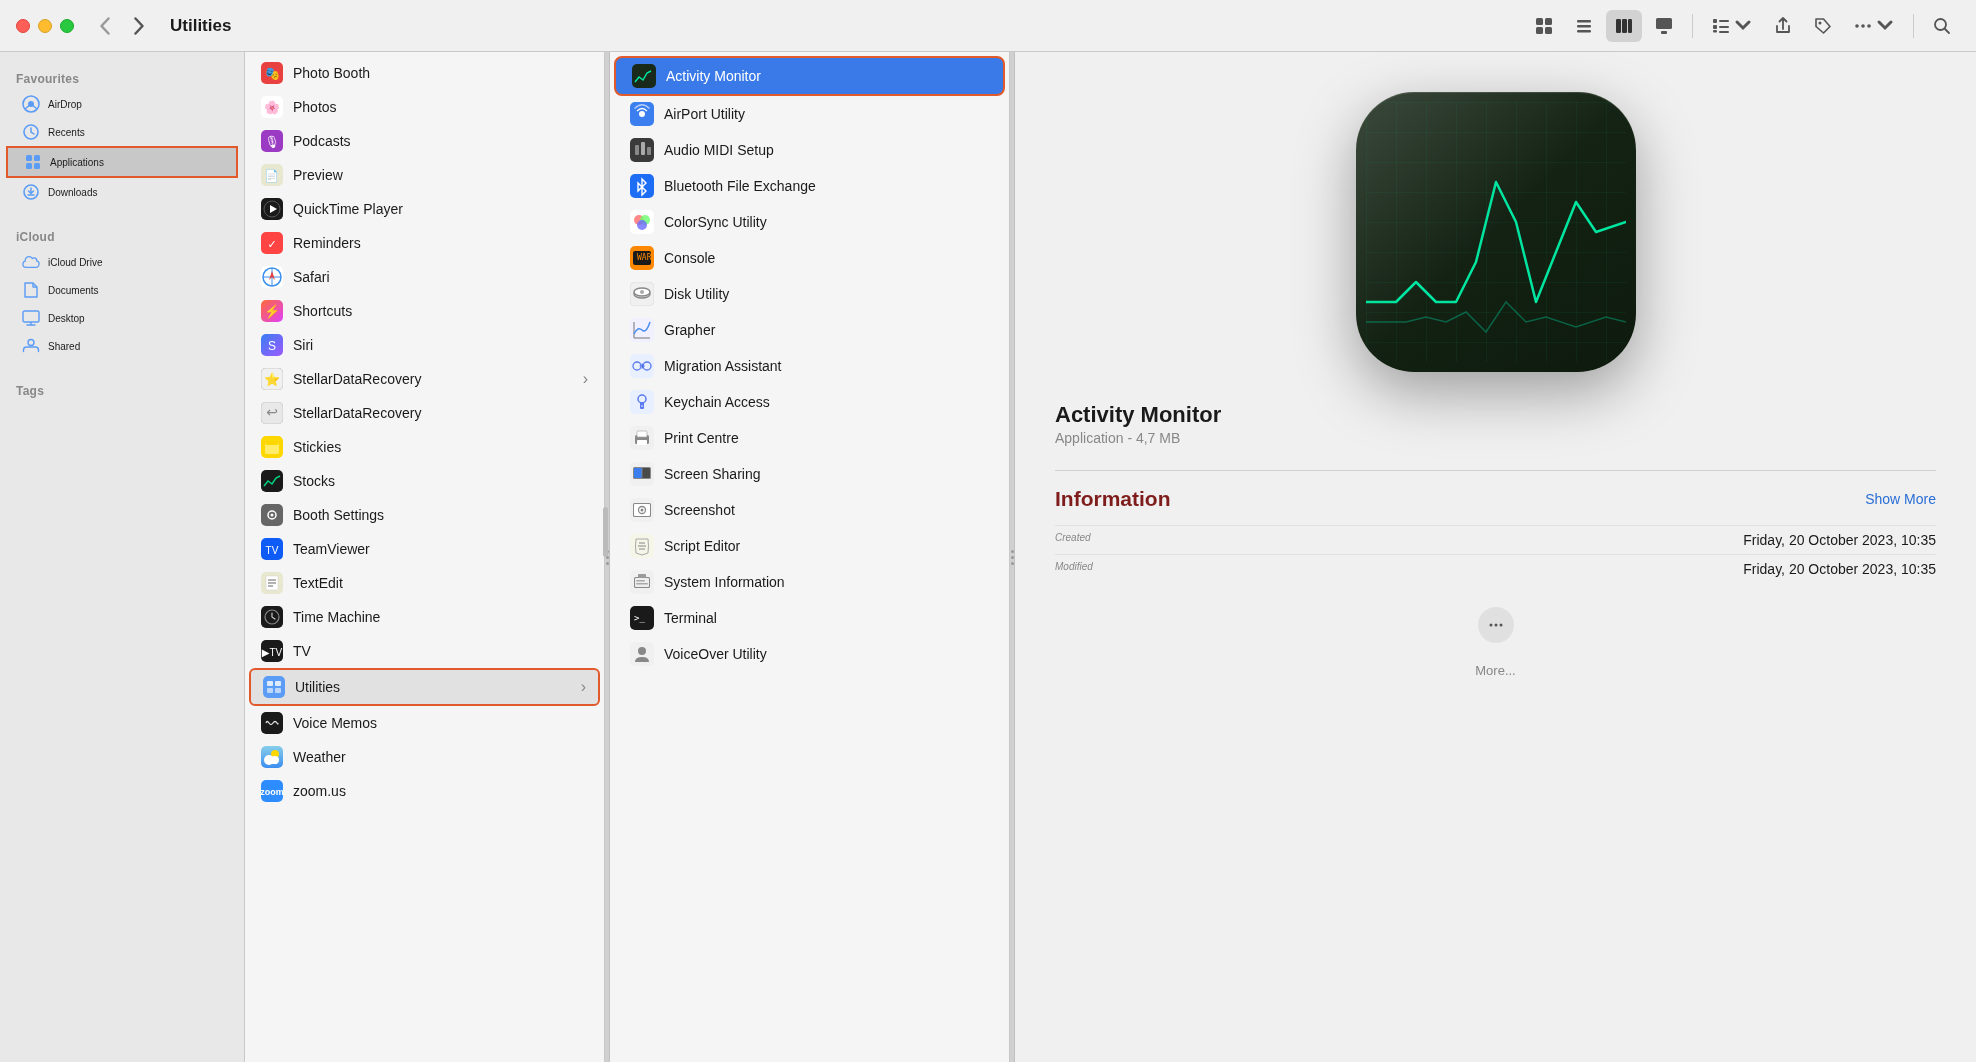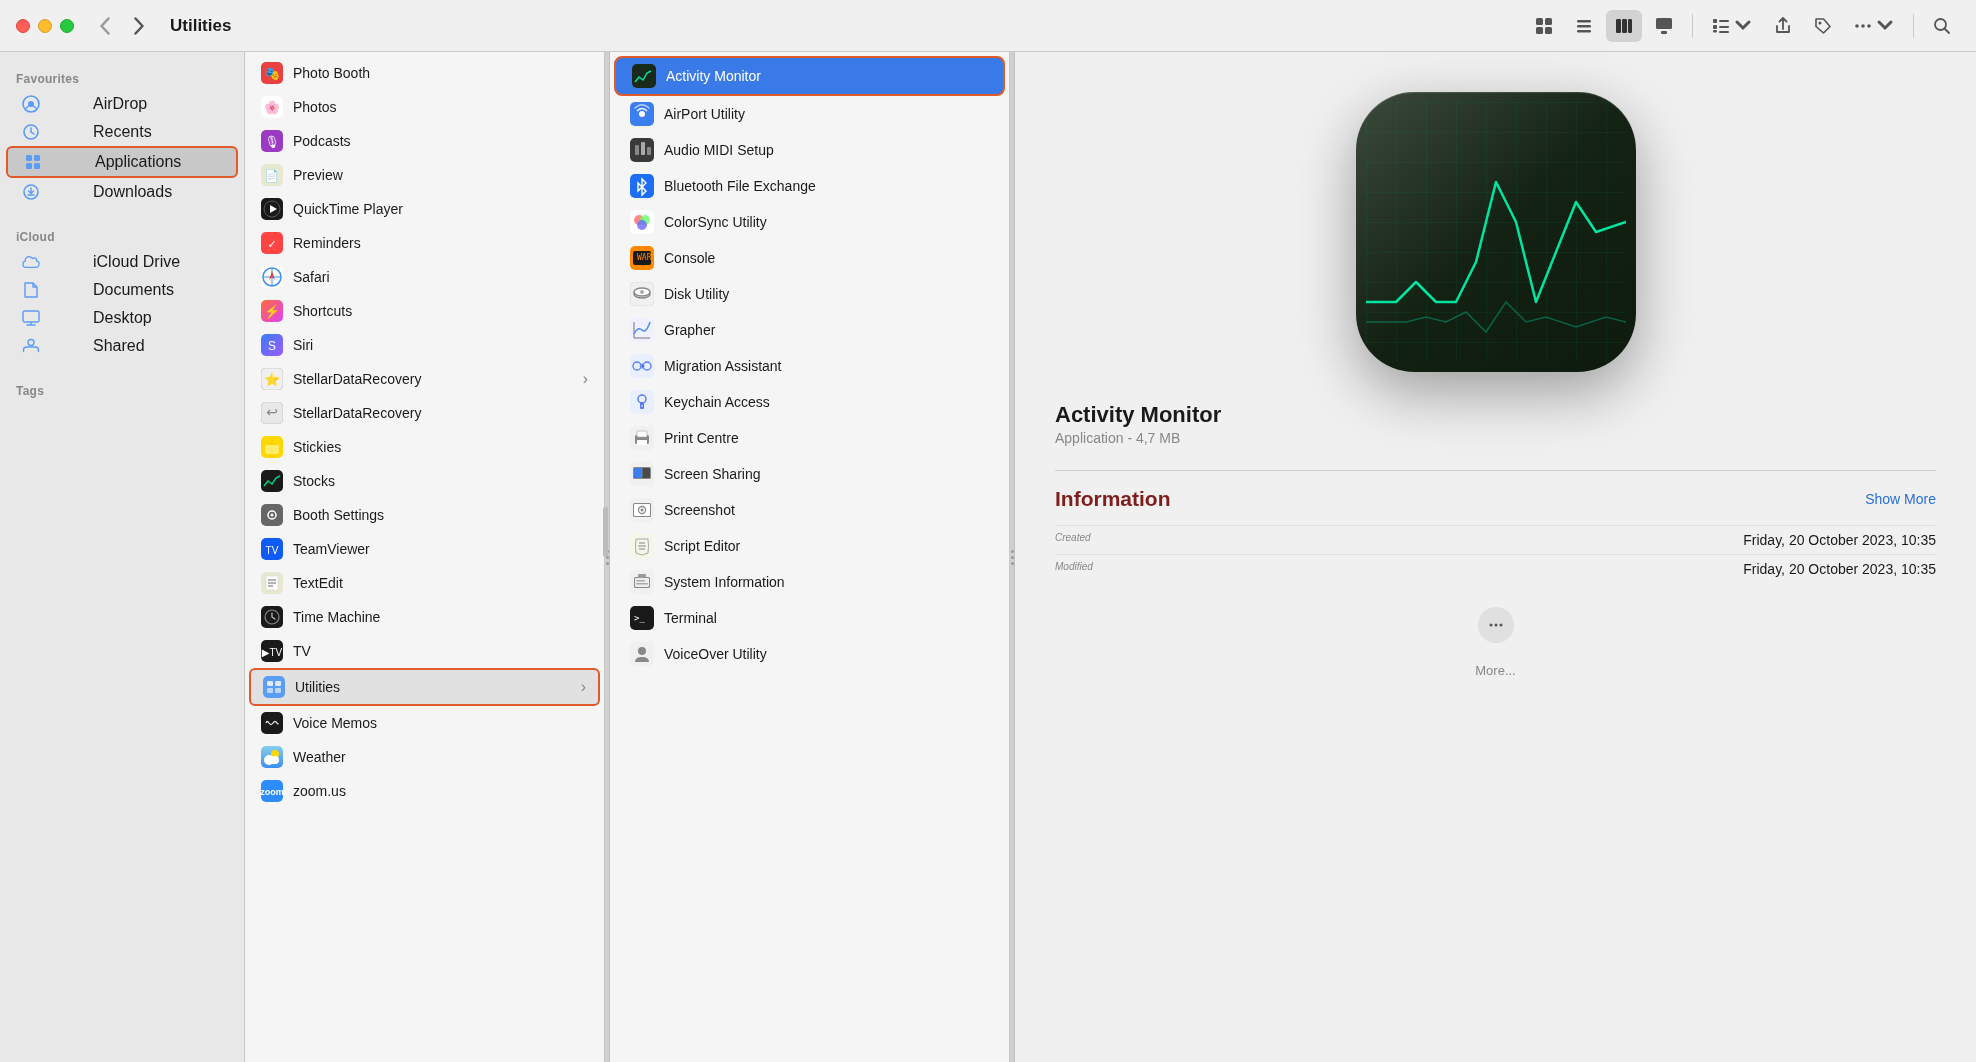--- a/index.html
+++ b/index.html
@@ -92,31 +92,30 @@
       padding: 5px 12px 5px 16px;
       cursor: pointer;
       border-radius: 6px;
       margin: 0 6px;
       font-size: 14px;
       color: #1a1a1a;
     }
     .sidebar-item.active {
       background: #c8c8c8;
       border: 2px solid #e05a2b;
-      border-radius: 6px;
+      border-radius: 0;
     }
     .sidebar-item .si-icon {
       width: 18px; height: 18px;
       display: flex; align-items: center; justify-content: center;
       font-size: 14px; flex-shrink: 0;
     }
     .sidebar-item .si-label {
-      font-size: 16px;
+      font-size: 10px;
       color: #1a1a1a;
-      margin-left: 45px;
     }
 
     
     .file-pane {
       width: 360px;
       background: #f5f5f5;
       border-right: 1px solid #c8c8c8;
       overflow-y: auto;
       flex-shrink: 0;
       padding: 4px 0;

